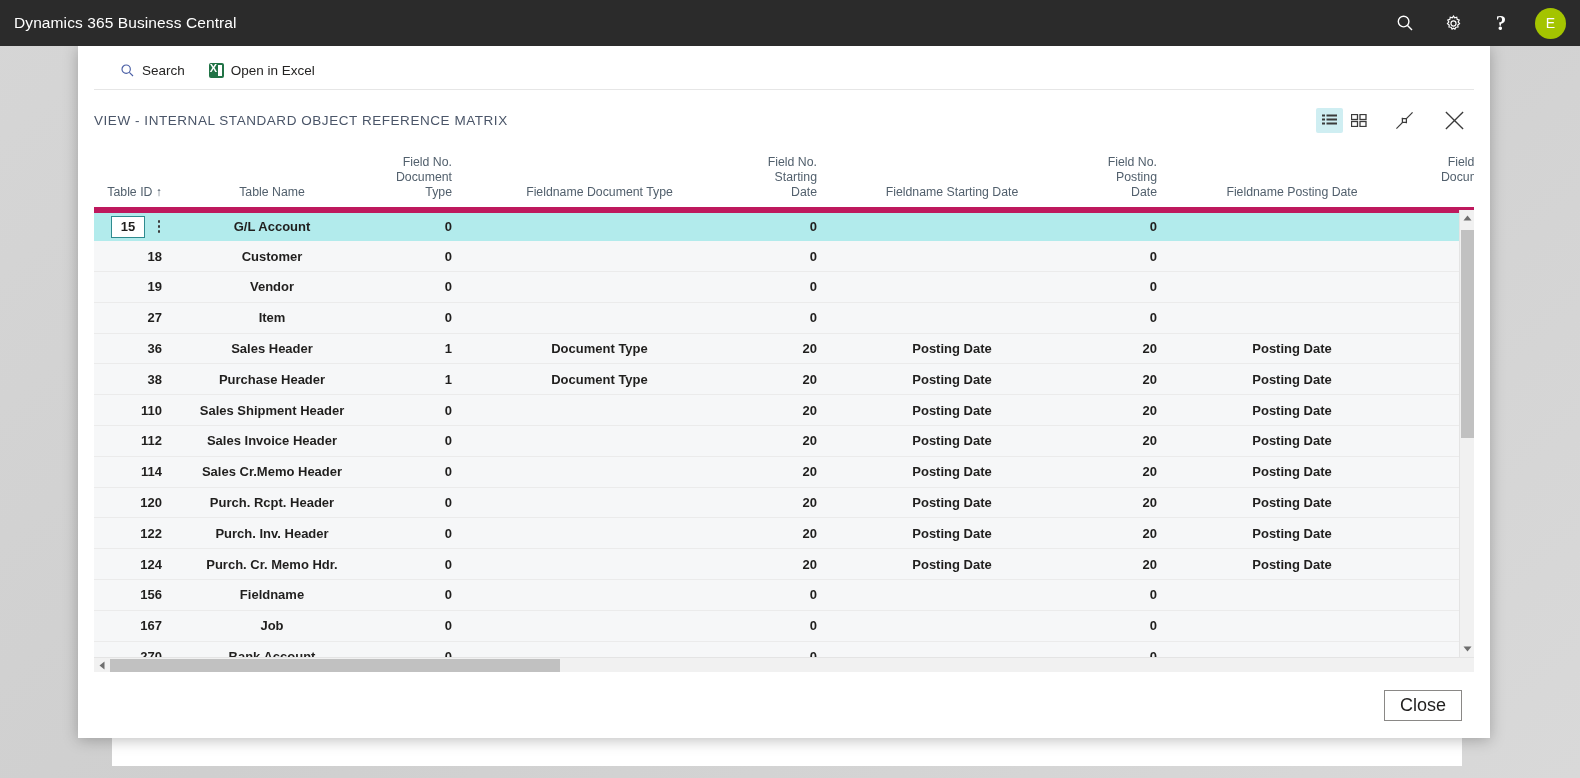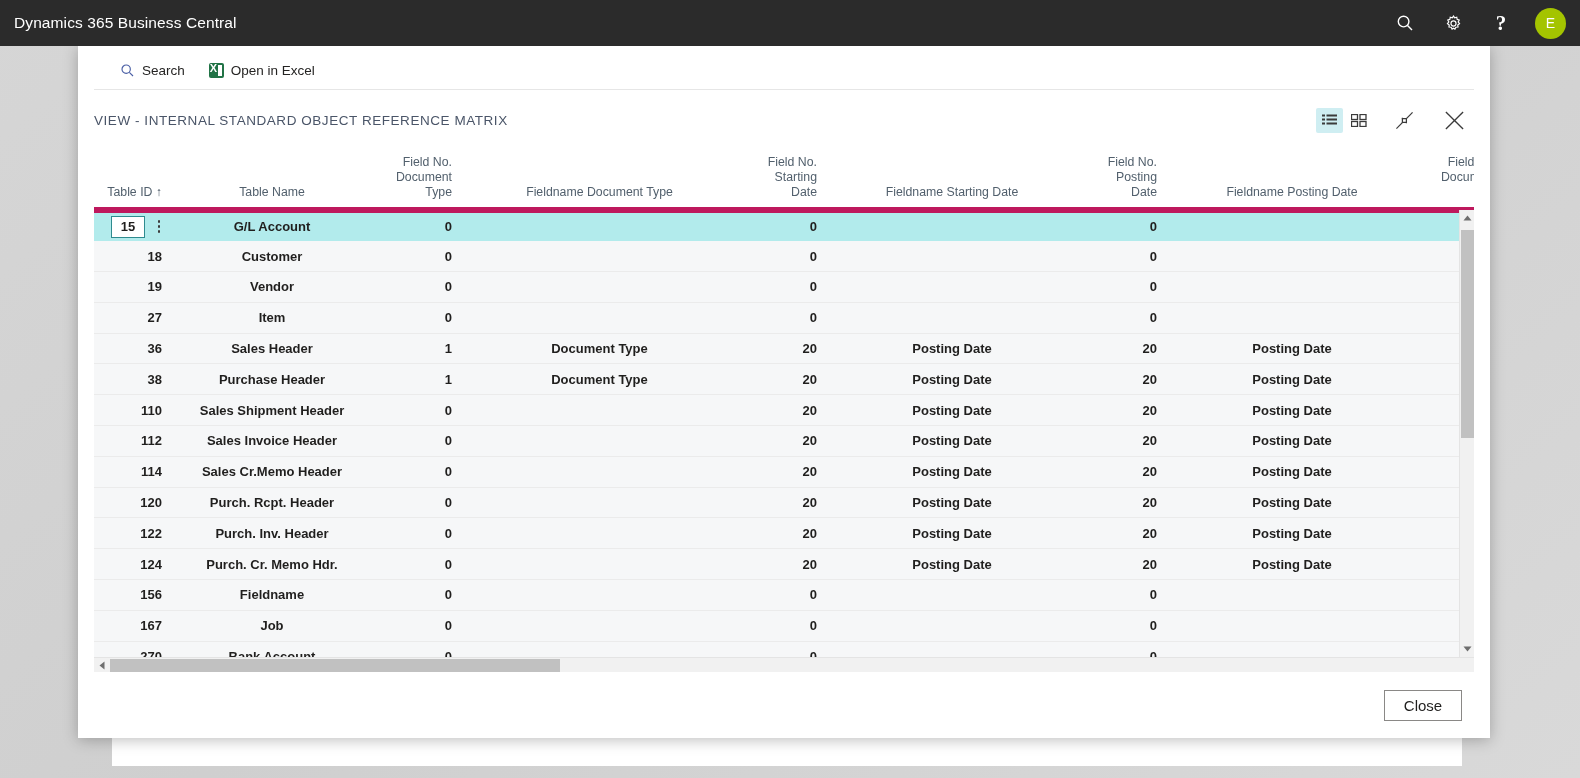--- a/index.html
+++ b/index.html
@@ -260,21 +260,21 @@
     flex: 0 0 auto;
     height: 66px;
     display: flex; align-items: center; justify-content: flex-end;
     padding-right: 28px;
     background: #ffffff;
   }
   .btn-close {
     min-width: 78px; height: 31px;
     border: 1px solid #8a8886;
     background: #ffffff;
-    font-size: 15px;
+    font-size: 18px;
     color: #201f1e;
     font-family: "Liberation Sans", sans-serif;
     cursor: pointer;
   }
 </style>
 </head>
 <body>
 
 <div class="bg-page"></div>
 

